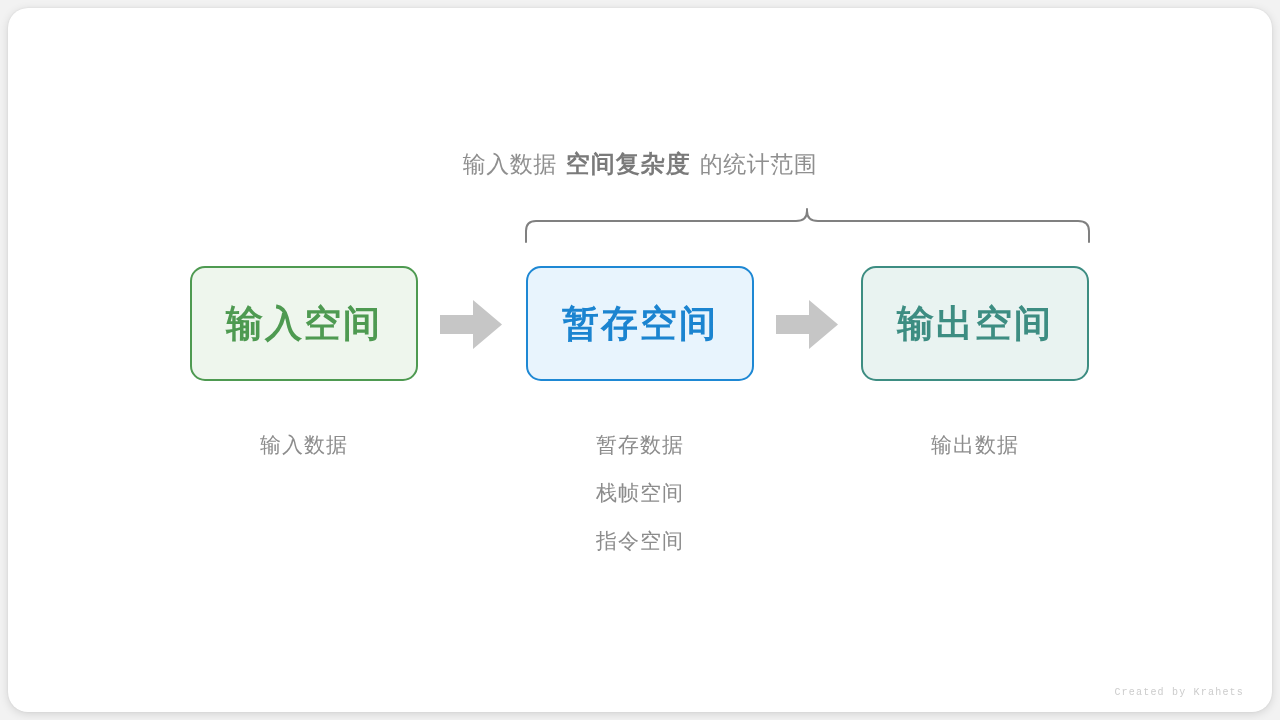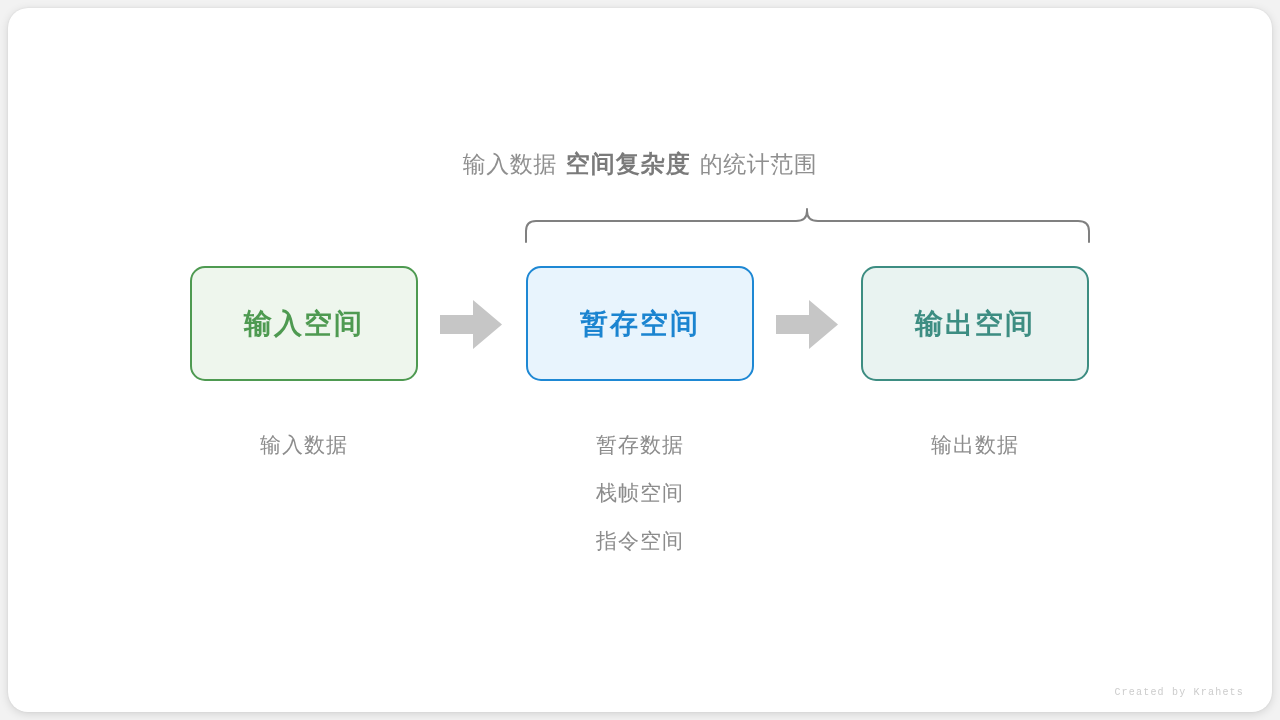--- a/index.html
+++ b/index.html
@@ -74,21 +74,21 @@
     top: 0;
     width: 228px;
     height: 115px;
     box-sizing: border-box;
     border-radius: 15px;
     border-width: 2px;
     border-style: solid;
     display: flex;
     align-items: center;
     justify-content: center;
-    font-size: 28px;
+    font-size: 37px;
     font-weight: bold;
     letter-spacing: 2px;
   }
   .box-input  { left: 190px; background: #eef6ed; border-color: #4e9a51; color: #4e9a51; }
   .box-temp   { left: 526px; background: #e8f4fd; border-color: #1e88d4; color: #1b84d0; }
   .box-output { left: 861px; background: #e9f3f1; border-color: #3d8d82; color: #3d8d82; }
 
   
   .arrow {
     position: absolute;

